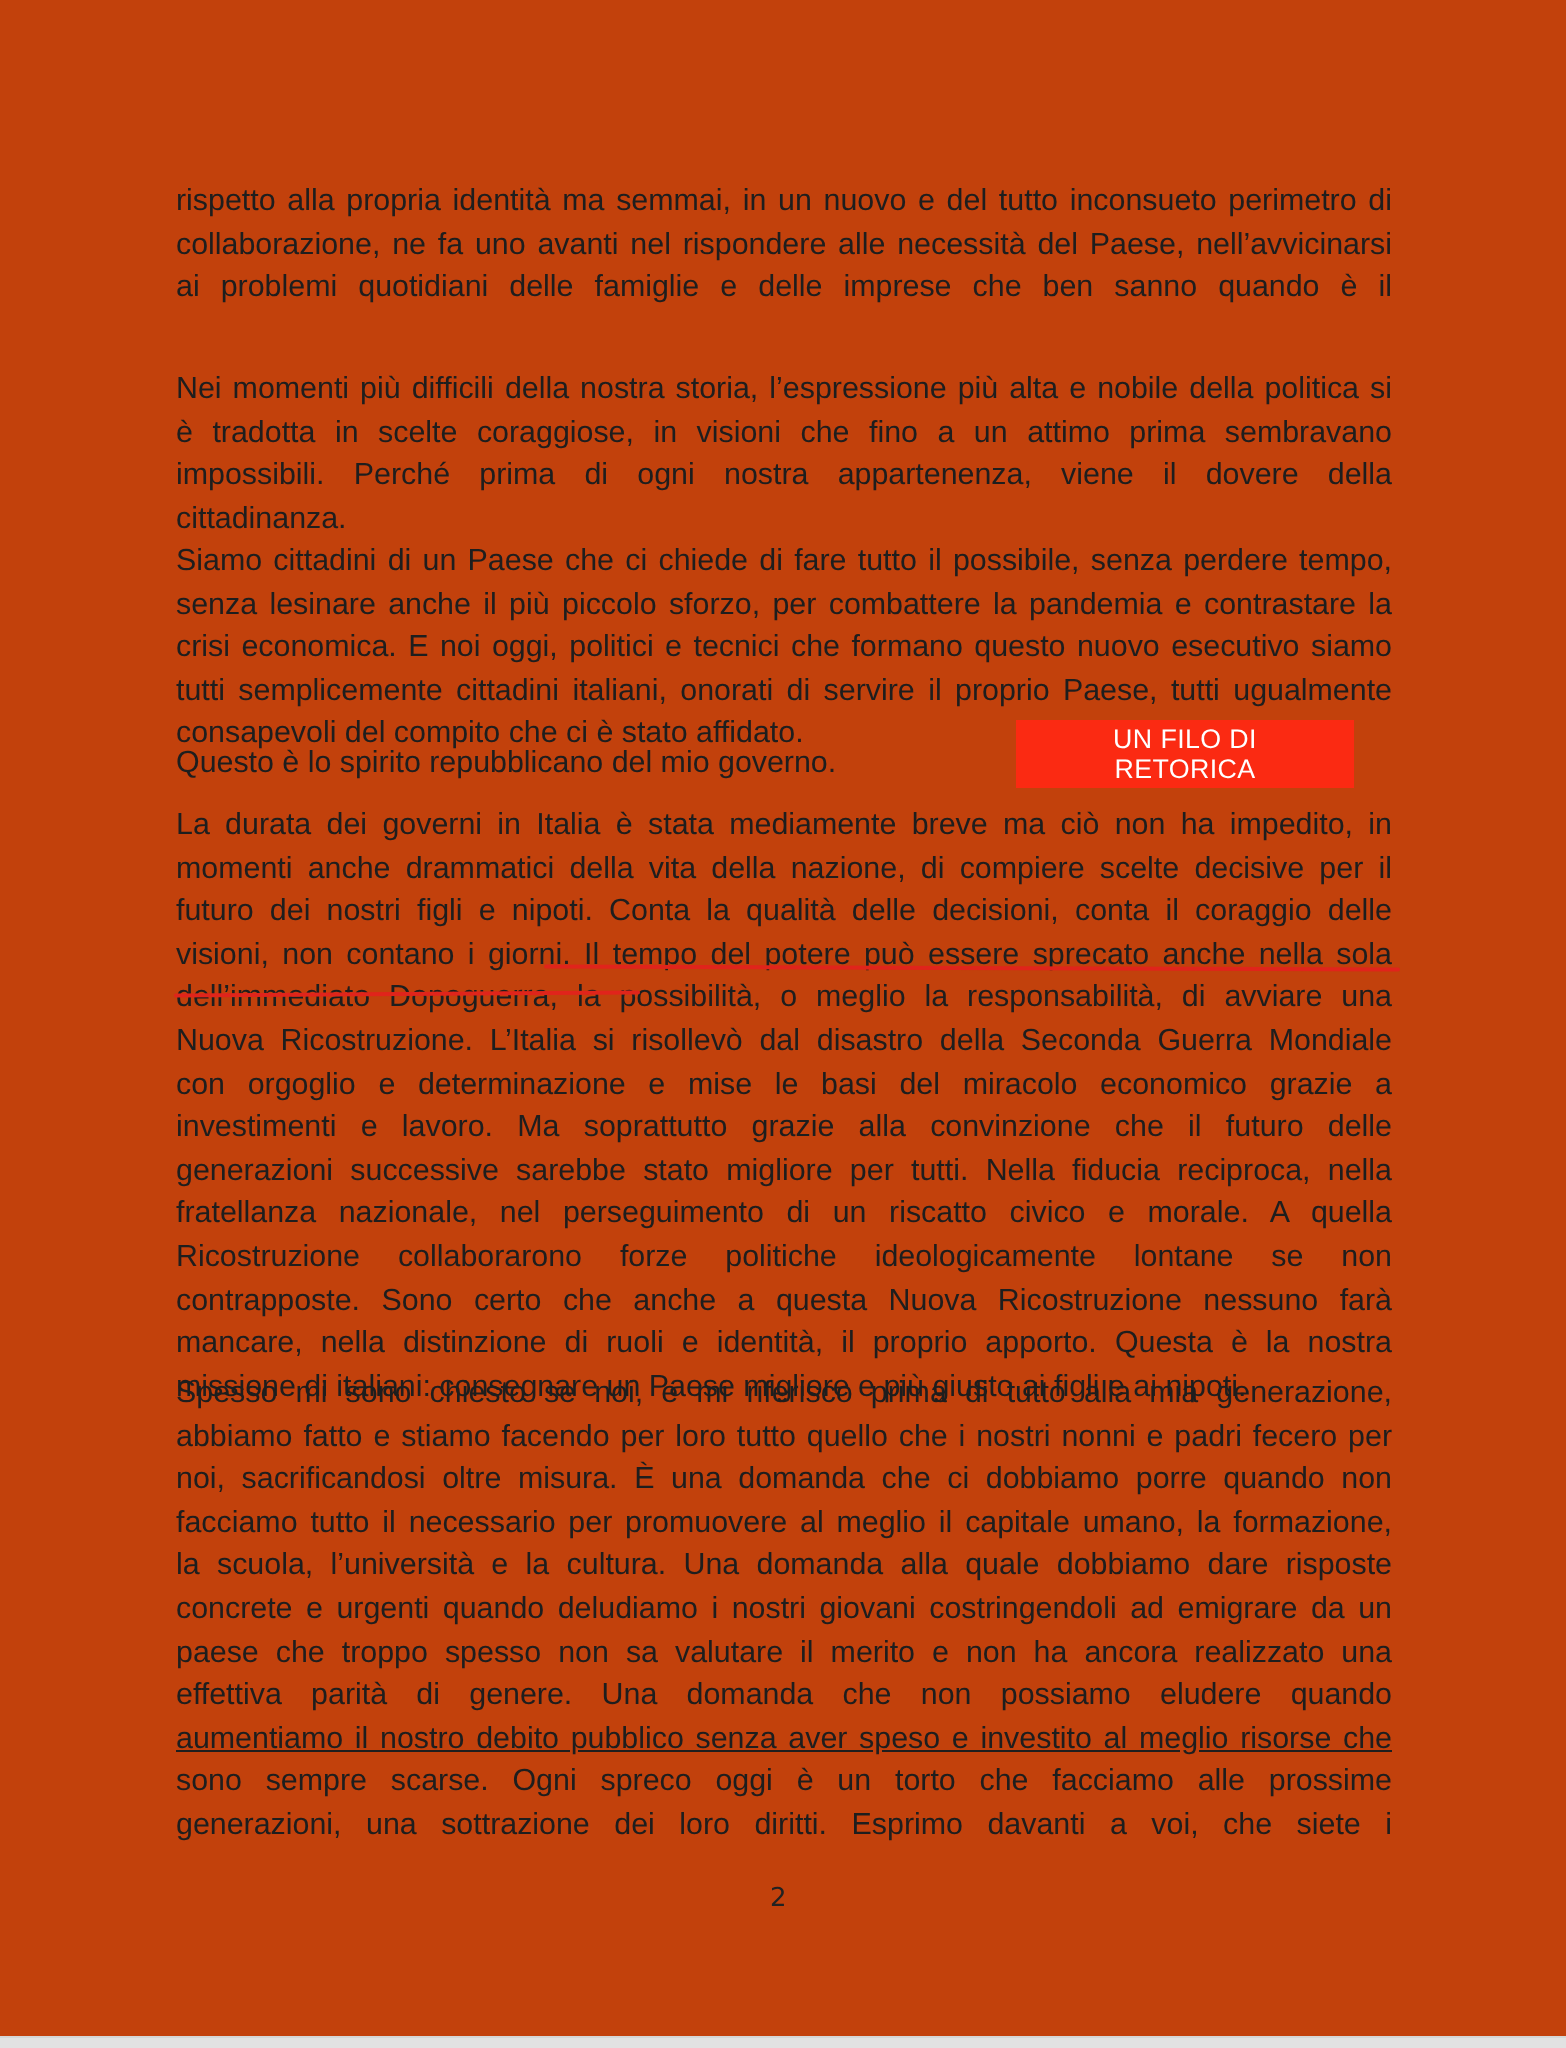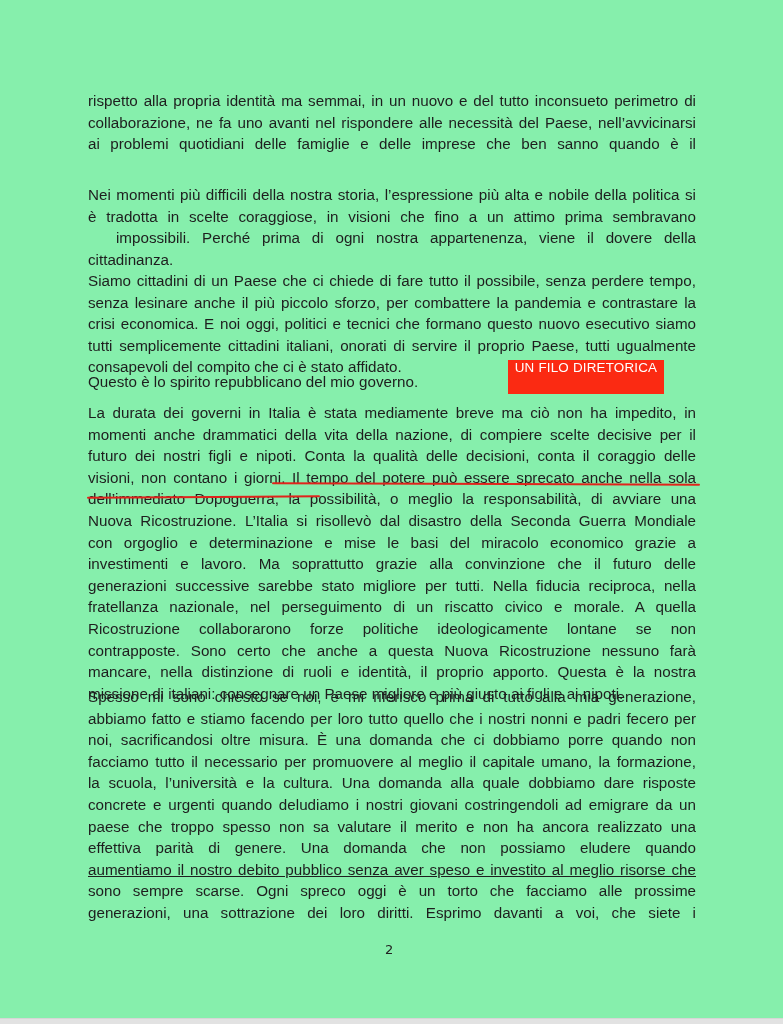--- a/index.html
+++ b/index.html
@@ -1,33 +1,33 @@
 <!DOCTYPE html>
 <html><head>
   <meta charset="utf-8">
   <style>
     html, body { margin: 0; padding: 0; }
     body {
       width: 783px; height: 1024px; background: #ffffff; position: relative; overflow: hidden;
       font-family: "Liberation Sans", sans-serif; color: #1e1e1e;
     }
-    .page { position: absolute; left: 0; top: 0; width: 783px; height: 1018px; background: #86efac; }
+    .page { position: absolute; left: 0; top: 0; width: 783px; height: 1018px; background: #c2410c; }
     .para { position: absolute; left: 88px; width: 608px; font-size: 15.2px; line-height: 21.6px; }
     .line { display: block; text-align: justify; text-align-last: justify; white-space: nowrap; height: 21.6px; overflow: visible; }
     .line.last { text-align-last: left; }
     .p1 { top: 90px; }
     .p2 { top: 184px; }
     .p3 { top: 270px; }
     .p4 { top: 371px; }
     .p5 { top: 402px; }
     .p6 { top: 686px; }
     .annot {
-      position: absolute; left: 508px; top: 360px; width: 156px; height: 34px;
+      position: absolute; left: 508px; top: 360px; width: 169px; height: 34px;
       background: #fb2a12; color: #ffffff; font-size: 13.4px; line-height: 15px; text-align: center;
-      display: flex; flex-direction: row; justify-content: center; letter-spacing: 0.2px;
+      display: flex; flex-direction: column; justify-content: center; letter-spacing: 0.2px;
     }
     .underline { position: absolute; height: 2px; background: #e0241b; border-radius: 1px; }
     .ul-1 { left: 272px; top: 483px; width: 428px; transform: rotate(0.2deg); }
     .ul-2 { left: 87px; top: 496px; width: 233px; transform: rotate(-0.4deg); }
     .page-number { position: absolute; left: 385px; top: 942px; font-family: "DejaVu Sans", sans-serif; font-size: 13px; color: #222; }
     .bottom-bar { position: absolute; left: 0; top: 1018px; width: 783px; height: 6px; background: #e2e2e2; border-top: 1px solid #d6d6d6; }
   </style>
 </head>
 <body>
 
@@ -35,21 +35,21 @@
 
   <div class="para p1">
     <span class="line" style="white-space: normal; overflow: hidden;">rispetto alla propria identità ma semmai, in un nuovo e del tutto inconsueto perimetro di</span>
     <span class="line" style="white-space: normal; overflow: hidden;">collaborazione, ne fa uno avanti nel rispondere alle necessità del Paese, nell’avvicinarsi</span>
     <span class="line" style="white-space: normal; overflow: hidden;">ai problemi quotidiani delle famiglie e delle imprese che ben sanno quando è il</span>
   </div>
 
   <div class="para p2">
     <span class="line" style="white-space: normal; overflow: hidden;">Nei momenti più difficili della nostra storia, l’espressione più alta e nobile della politica si</span>
     <span class="line" style="white-space: normal; overflow: hidden;">è tradotta in scelte coraggiose, in visioni che fino a un attimo prima sembravano</span>
-    <span class="line" style="white-space: normal; overflow: hidden; margin-left: 28px;">impossibili. Perché prima di ogni nostra appartenenza, viene il dovere della</span>
+    <span class="line" style="white-space: normal; overflow: hidden;">impossibili. Perché prima di ogni nostra appartenenza, viene il dovere della</span>
     <span class="line last" style="white-space: normal; overflow: hidden;">cittadinanza.</span>
   </div>
 
   <div class="para p3">
     <span class="line" style="white-space: normal; overflow: hidden;">Siamo cittadini di un Paese che ci chiede di fare tutto il possibile, senza perdere tempo,</span>
     <span class="line" style="white-space: normal; overflow: hidden;">senza lesinare anche il più piccolo sforzo, per combattere la pandemia e contrastare la</span>
     <span class="line" style="white-space: normal; overflow: hidden;">crisi economica. E noi oggi, politici e tecnici che formano questo nuovo esecutivo siamo</span>
     <span class="line" style="white-space: normal; overflow: hidden;">tutti semplicemente cittadini italiani, onorati di servire il proprio Paese, tutti ugualmente</span>
     <span class="line last" style="white-space: normal; overflow: hidden;">consapevoli del compito che ci è stato affidato.</span>
   </div>

